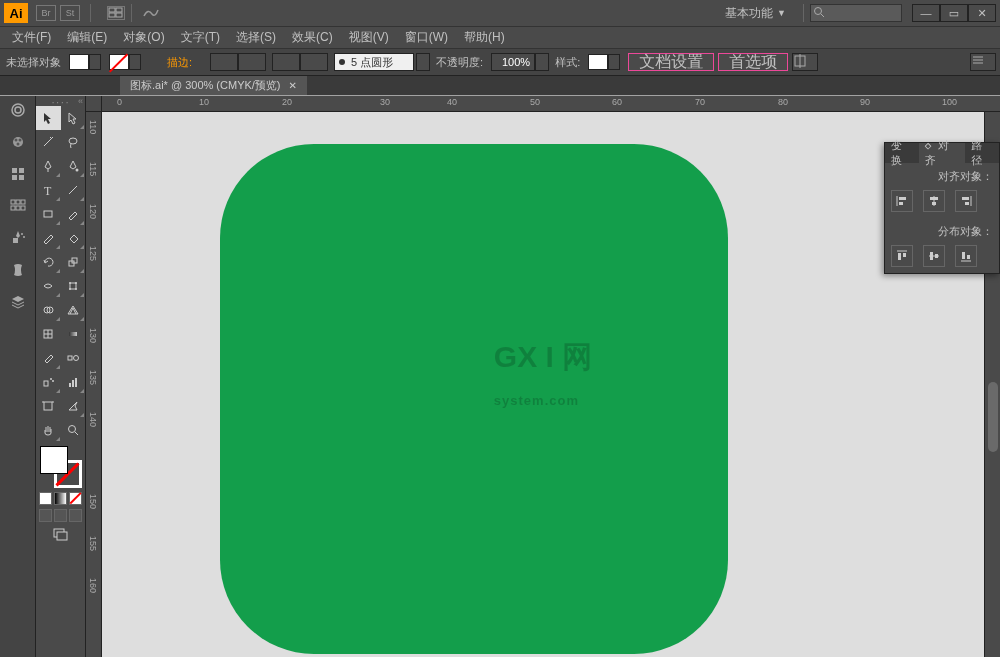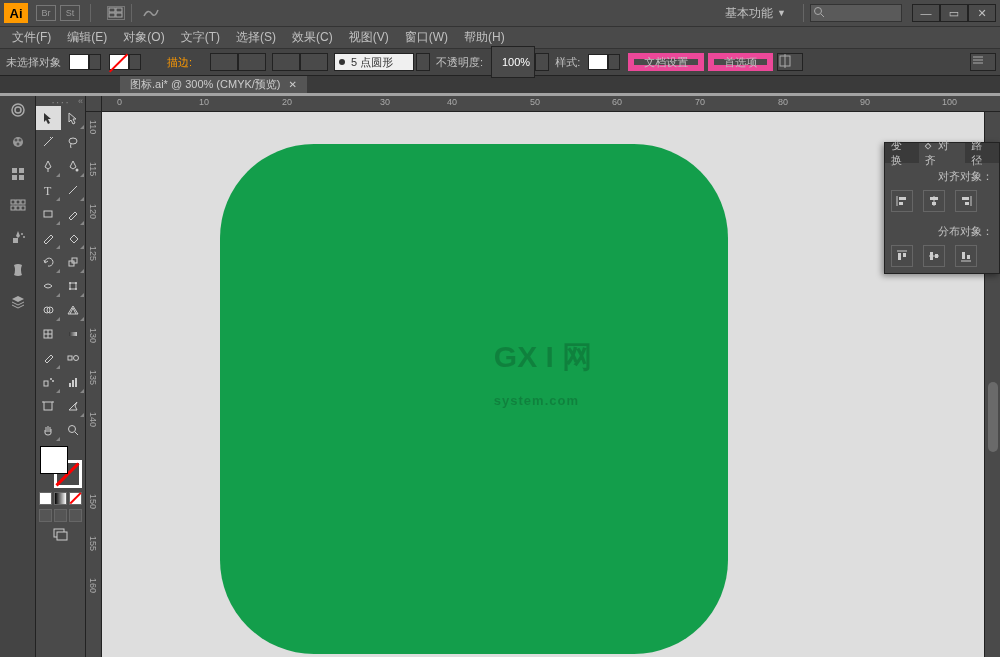--- a/index.html
+++ b/index.html
@@ -31,27 +31,27 @@
     .swatch.white { background: #fff; }
     .swatch.dropdown { width: 12px; background: #4a4a4a; }
     .swatch.none { background: #fff; position: relative; }
     .swatch.none::after { content: ''; position: absolute; width: 140%; height: 2px; background: red; top: 50%; left: -20%; transform: rotate(-45deg); }
     .stroke-label { color: #ff9a00; margin: 0 18px; }
     .cb-group { display: flex; margin-right: 6px; }
     .cb-btn { width: 28px; height: 18px; border: 1px solid #222; background: #4a4a4a; }
     .stroke-input { width: 80px; height: 18px; background: #f0f0f0; border: 1px solid #222; display: flex; align-items: center; color: #333; font-size: 11px; padding-left: 4px; margin-right: 2px; }
     .stroke-bullet { width: 6px; height: 6px; background: #333; border-radius: 50%; margin-right: 6px; }
     .stepper { width: 14px; height: 18px; background: #4a4a4a; border: 1px solid #222; margin-right: 6px; }
-    .opacity-val { width: 44px; height: 32px; background: #4a4a4a; border: 1px solid #222; display: flex; align-items: center; justify-content: flex-end; padding-right: 4px; color: #fff; }
+    .opacity-val { width: 44px; height: 18px; background: #4a4a4a; border: 1px solid #222; display: flex; align-items: center; justify-content: flex-end; padding-right: 4px; color: #fff; }
     .dropdown-arrow { width: 14px; height: 18px; background: #4a4a4a; border: 1px solid #222; margin-right: 6px; }
-    .ctrl-btn { height: 18px; padding: 0 10px; background: #4a4a4a; border: 6px solid #ec4899; display: flex; align-items: center; margin-right: 4px; font-size: 11px; }
+    .ctrl-btn { height: 18px; padding: 0 10px; background: #4a4a4a; border: 1px solid #ec4899; display: flex; align-items: center; margin-right: 4px; font-size: 16px; }
     .ctrl-icon-btn { width: 26px; height: 18px; background: #4a4a4a; border: 1px solid #222; margin-right: 4px; }
     
     
-    .doc-tab-bar { height: 20px; background: #3a3a3a; display: flex; padding-left: 120px; border-bottom: 3px solid #a3a3a3; }
+    .doc-tab-bar { height: 20px; background: #3a3a3a; display: flex; padding-left: 120px; border-bottom: 1px solid #a3a3a3; }
     .doc-tab { background: #555; padding: 0 10px; display: flex; align-items: center; font-size: 11px; color: #ccc; }
     .doc-close { margin-left: 8px; font-size: 10px; }
     
     
     .main { display: flex; height: 561px; }
     
     
     .panel-strip { width: 36px; background: #444; border-right: 1px solid #222; display: flex; flex-direction: column; align-items: center; padding-top: 4px; gap: 12px; }
     .panel-icon { width: 20px; height: 20px; display: flex; align-items: center; justify-content: center; }
     

